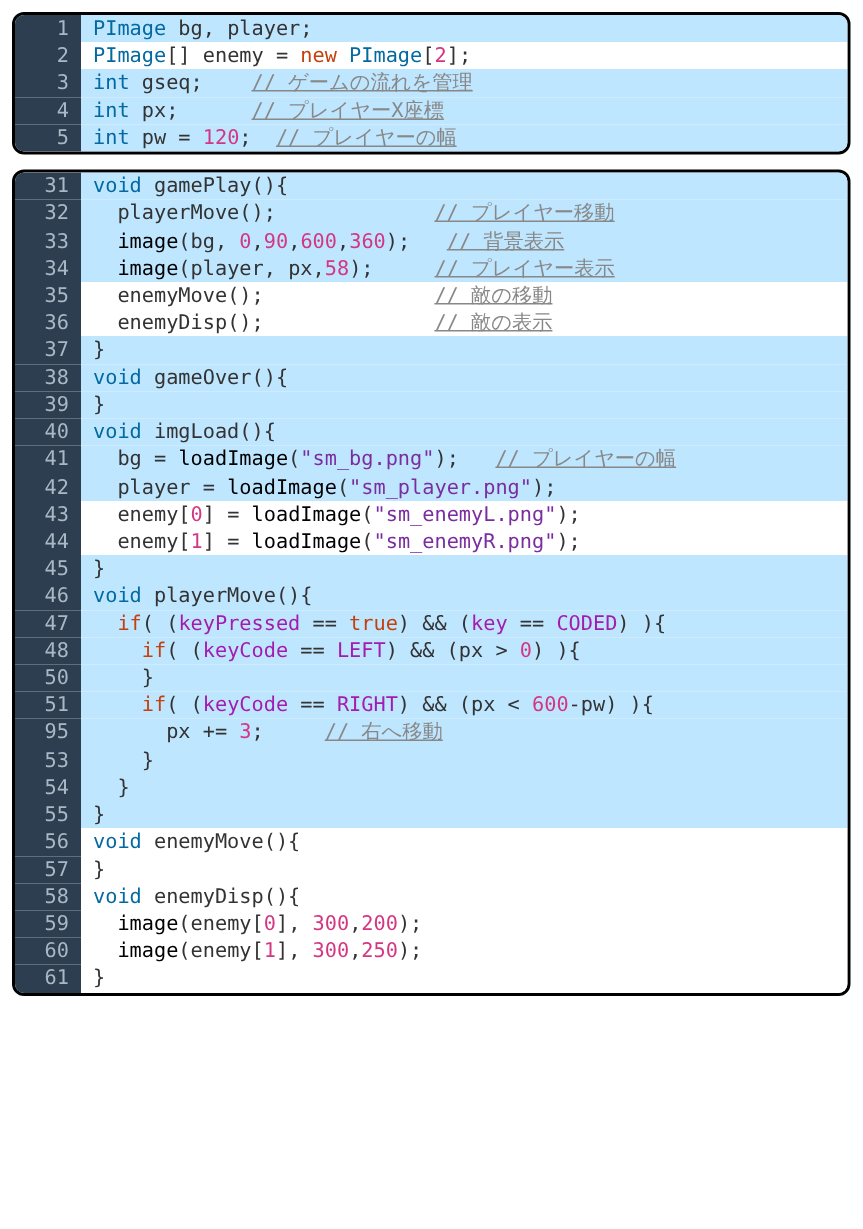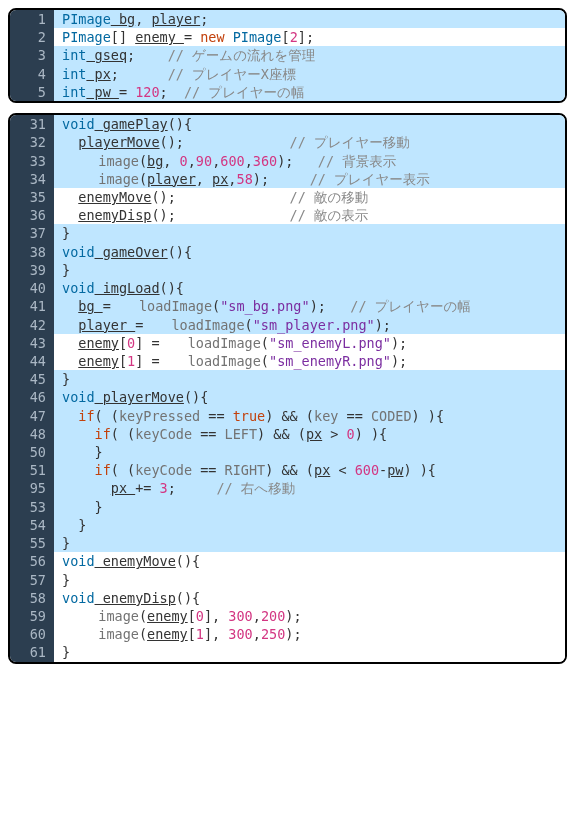--- a/index.html
+++ b/index.html
@@ -33,26 +33,26 @@
   .code {
     flex: 1;
     padding: 0 8px;
     white-space: pre;
   }
   .hl   { background: #bfe6ff; }
   .nohl { background: #ffffff; }
   
   .tk-type   { color: #0369a1; }  
   .tk-kw     { color: #c2410c; }  
-  .tk-const  { color: #737373; }  
-  .tk-fn     { color: #737373; margin-left: 20px; }  
+  .tk-const  { color: #a21caf; }  
+  .tk-fn     { color: #000000; }  
   .tk-str    { color: #7b2da0; }  
   .tk-num    { color: #d33682; }  
-  .tk-cmt    { color: #888888; }  
-  .tk-id     { color: #333333; text-decoration: underline; }
+  .tk-cmt    { color: #888888; text-decoration: underline; }  
+  .tk-id     { color: #333333; }
   .tk-punct  { color: #333333; }
 </style>
 </head>
 <body>
 
 <div class="code-block" id="block1">
     <div class="line">
       <div class="gutter">1</div>
       <div class="code hl"><span class="tk-type">PImage</span><span class="tk-id"> bg</span><span class="tk-punct">, </span><span class="tk-id">player</span><span class="tk-punct">;</span></div>
     </div>

